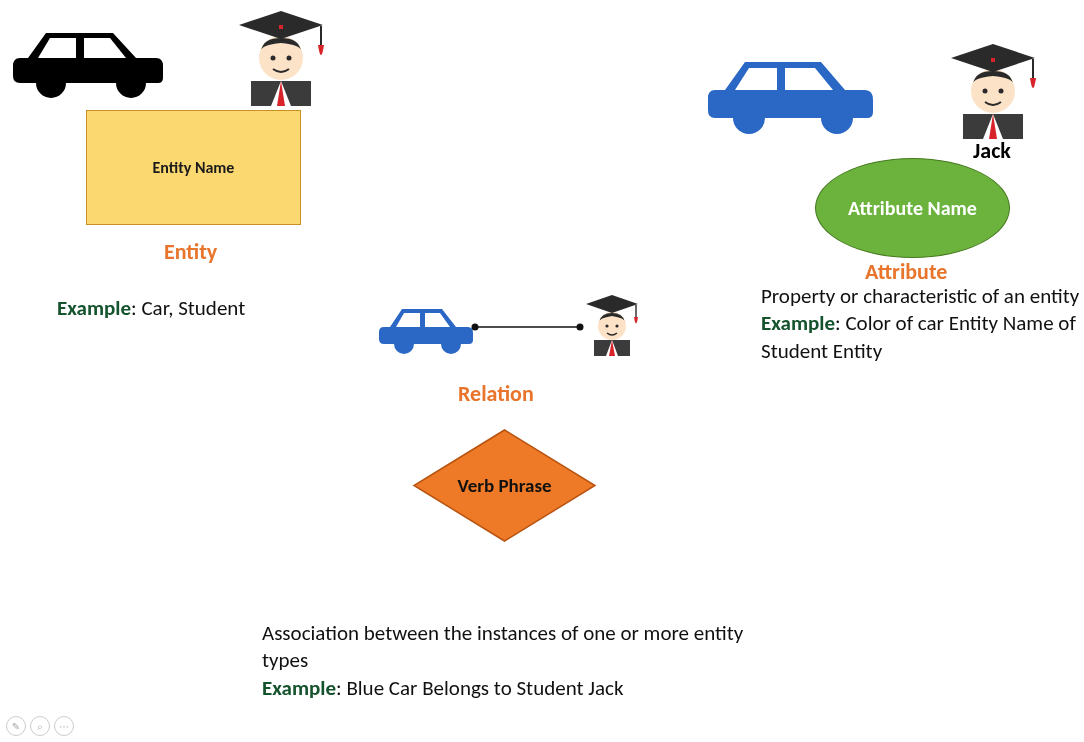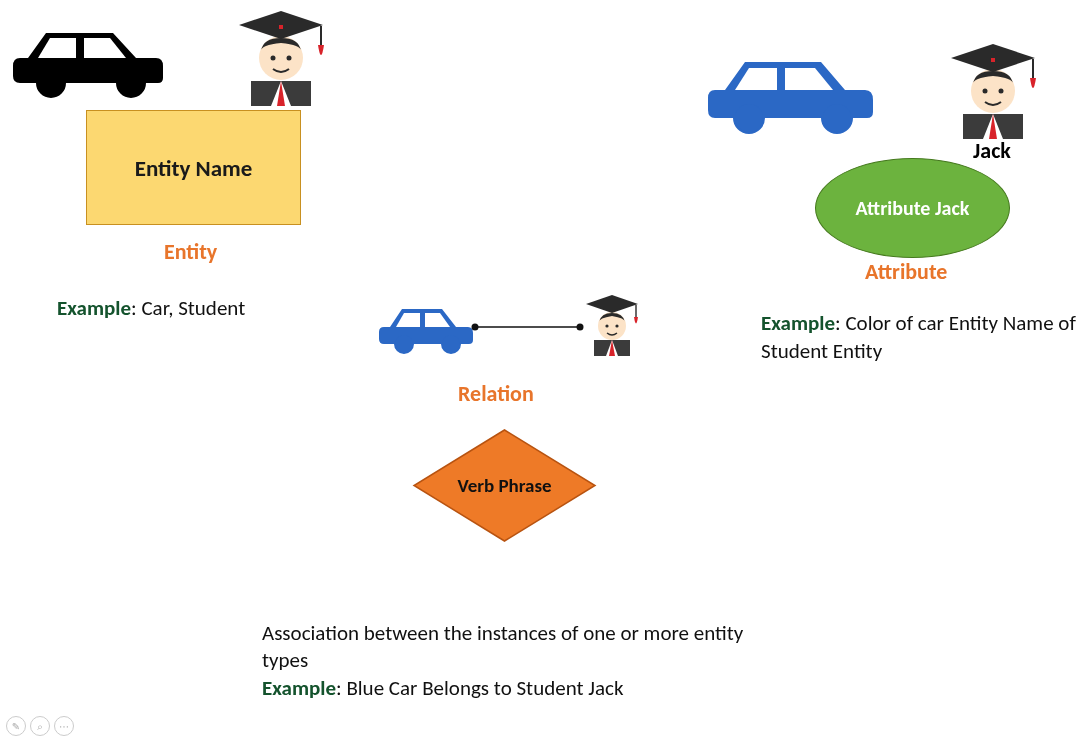--- a/index.html
+++ b/index.html
@@ -17,21 +17,21 @@
   
   .entity-box {
     background: #fcd871;
     border: 1.5px solid #c89020;
     width: 215px;
     height: 115px;
     display: flex;
     align-items: center;
     justify-content: center;
     font-weight: 700;
-    font-size: 23px;
+    font-size: 16px;
     color: #1a1a1a;
   }
   .orange-title {
     color: #e8752b;
     font-weight: 700;
     font-size: 22px;
   }
   .desc {
     font-size: 21px;
     color: #111;
@@ -171,27 +171,27 @@
     <polygon points="48,8 90,22 48,36 6,22" fill="#2a2a2a"></polygon>
     <rect x="46" y="22" width="4" height="4" fill="#d8232a"></rect>
     <line x1="88" y1="23" x2="88" y2="42" stroke="#2a2a2a" stroke-width="2"></line>
     <path d="M85 42 Q88 62 91 42 Z" fill="#d8232a"></path>
   </svg>
 </div>
 
 <div class="abs jack-label" style="left:973px; top:137px;">Jack</div>
 
 <div class="abs attr-ellipse" style="left:815px; top:158px;">
-  <span>Attribute Jack</span>
+  <span>Attribute Name</span>
 </div>
 
 <div class="abs orange-title" style="left:865px; top:258px;">Attribute</div>
 
 <div class="abs desc" style="left:761px; top:283px; width:320px;">
-  <br>
+  <span>Property or characteristic of an entity</span><br>
   <span class="example-label">Example</span><span>: Color of car Entity Name of Student Entity</span>
 </div>
 
 <div class="abs" style="left:376px; top:300px;">
   <svg width="100" height="55" viewBox="0 0 100 55">
     <path fill="#2b68c5" d="M14 27 L26 9 L66 9 L80 27 L92 27 Q97 27 97 33 L97 40 Q97 44 93 44 L85 44 A10 10 0 0 1 65 44 L38 44 A10 10 0 0 1 18 44 L8 44 Q3 44 3 39 L3 32 Q3 27 8 27 Z"></path>
     <circle cx="28" cy="44" r="9" fill="#2b68c5"></circle>
     <circle cx="75" cy="44" r="9" fill="#2b68c5"></circle>
     <path fill="#fff" d="M28 13 L44 13 L44 27 L20 27 Z"></path>
     <path fill="#fff" d="M49 13 L64 13 L74 27 L49 27 Z"></path>

